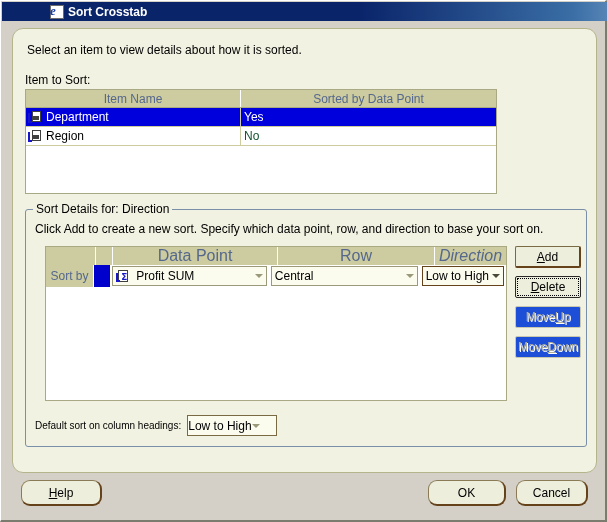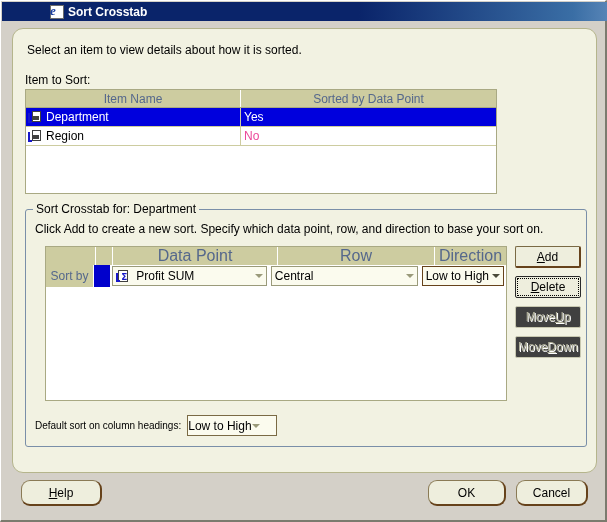--- a/index.html
+++ b/index.html
@@ -94,21 +94,21 @@
   }
   .ig-row.selected{background:#0000dd;}
   .ig-row.selected .ig-c1,.ig-row.selected .ig-c2{color:#ffffff;}
   .ig-c1{
     width:215px;display:flex;align-items:center;
     border-right:1px solid #cdcca0;box-sizing:border-box;
     color:#000000;font-size:12px;padding-left:2px;
   }
   .ig-c2{
     flex:1;display:flex;align-items:center;
-    color:#ec4899;font-size:12px;padding-left:3px;box-sizing:border-box;
+    color:#14532d;font-size:12px;padding-left:3px;box-sizing:border-box;
   }
   
   .dim-icon{
     width:14px;height:13px;position:relative;flex:none;margin-right:4px;
   }
   .dim-icon .p{
     position:absolute;left:4px;top:0px;width:9px;height:11px;
     background:#ffffff;border:1px solid #404040;box-sizing:border-box;
   }
   .dim-icon .b{
@@ -149,21 +149,21 @@
   .dg-head div{
     color:#55688c;font-size:16px;
     display:flex;align-items:center;justify-content:center;
     box-sizing:border-box;height:100%;
     border-right:1px solid #ffffff;
   }
   .dh-a{width:50px;}
   .dh-b{width:17px;}
   .dh-c{width:165px;}
   .dh-d{width:157px;}
-  .dh-e{flex:1;border-right:none !important;}
+  .dh-e{flex:1;border-right:none !important;font-style:italic;}
   .dg-row{display:flex;height:22px;align-items:stretch;}
   .dr-a{
     width:50px;background:#cdcca0;color:#55688c;font-size:12px;
     display:flex;align-items:center;justify-content:center;
     box-sizing:border-box;border-right:1px solid #ffffff;
   }
   .dr-b{
     width:17px;background:#0000cc;box-sizing:border-box;
     display:flex;align-items:center;justify-content:center;
     color:#6a6ad8;font-size:9px;
@@ -220,21 +220,21 @@
     box-sizing:border-box;
     display:flex;align-items:center;justify-content:center;
     font-size:12px;color:#000000;
   }
   .sbtn.focus{
     border:1px solid #2a2a2a;
     outline:1px dotted #000000;outline-offset:-3px;
   }
   .sbtn.disabled{
     color:#b0b09a;
-    background:#404040;
+    background:#1d4ed8;
     border:1px solid #c8c8b0;
     border-bottom:1px solid #c8c8b0;
     border-right:1px solid #c8c8b0;
     text-shadow:1px 1px 0 #ffffff;
   }
   .sbtn u{text-decoration:underline;}
   
   .defrow{
     position:absolute;left:22px;top:386px;
     display:flex;align-items:center;
@@ -307,21 +307,21 @@
               <span class="b"></span>
               <span class="l"></span>
           </span>
           <span>Region</span>
         </div>
         <div class="ig-c2">No</div>
       </div>
     </div>
 
     <div class="groupbox"></div>
-    <div class="gb-title">Sort Crosstab for: Department</div>
+    <div class="gb-title">Sort Details for: Direction</div>
     <div class="gb-instr">Click Add to create a new sort. Specify which data point, row, and direction to base your sort on.</div>
 
     <div class="dgrid">
       <div class="dg-head">
         <div class="dh-a"></div>
         <div class="dh-b"></div>
         <div class="dh-c">Data Point</div>
         <div class="dh-d">Row</div>
         <div class="dh-e">Direction</div>
       </div>

